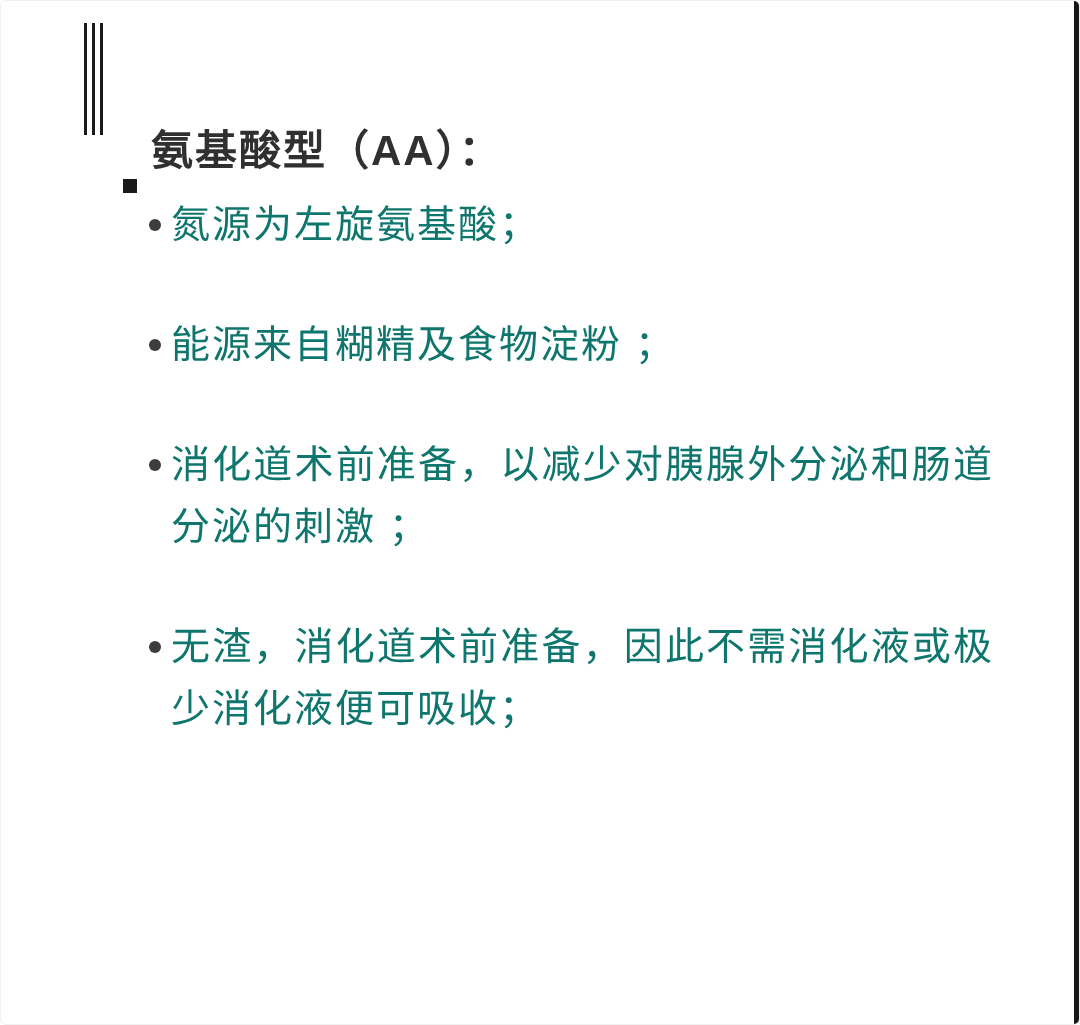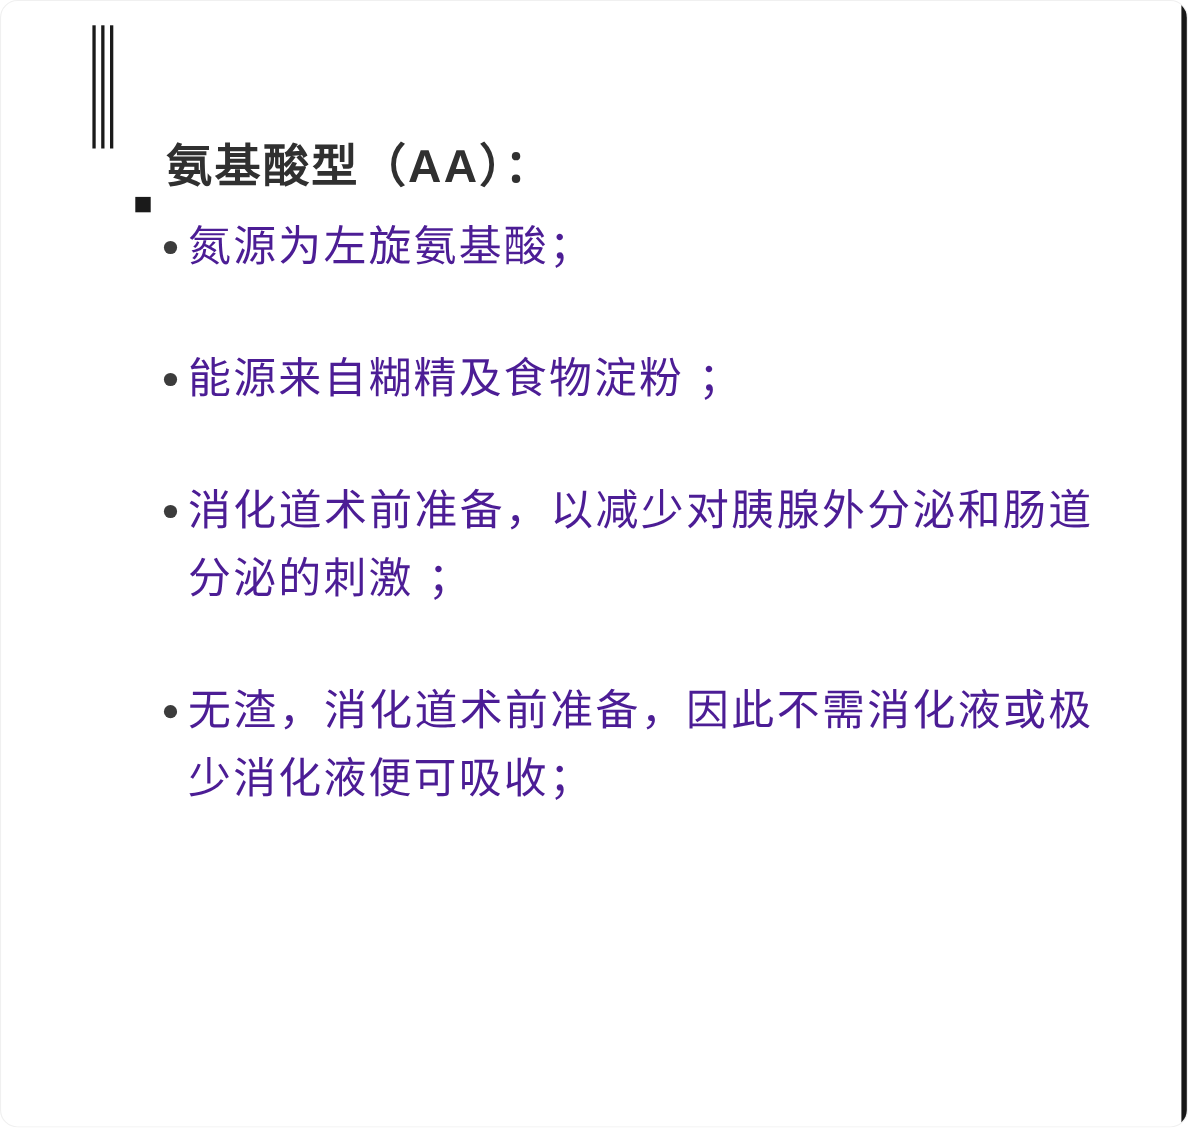--- a/index.html
+++ b/index.html
@@ -6,21 +6,21 @@
     margin: 0;
     padding: 0;
     background: #ffffff;
   }
   .page {
     position: relative;
     width: 1080px;
     height: 1025px;
     background: #ffffff;
     border: 1px solid #f0f0f0;
-    border-radius: 16px;
+    border-radius: 6px;
     box-sizing: border-box;
     overflow: hidden;
     font-family: "Liberation Sans", "DejaVu Sans", sans-serif;
   }
   
   .right-edge-bar {
     position: absolute;
     top: 0;
     right: 0;
     width: 5px;
@@ -74,21 +74,21 @@
     padding: 0;
     list-style: none;
   }
   .bullet-list li {
     position: relative;
     padding-left: 22px;
     margin-bottom: 58px;
     font-size: 39px;
     line-height: 62px;
     letter-spacing: 2px;
-    color: #4c1d95;
+    color: #0f766e;
     text-align: justify;
     text-justify: inter-ideograph;
   }
   .bullet-list li:last-child { margin-bottom: 0; }
   .dot {
     position: absolute;
     left: 0;
     top: 25px;
     width: 12px;
     height: 12px;

